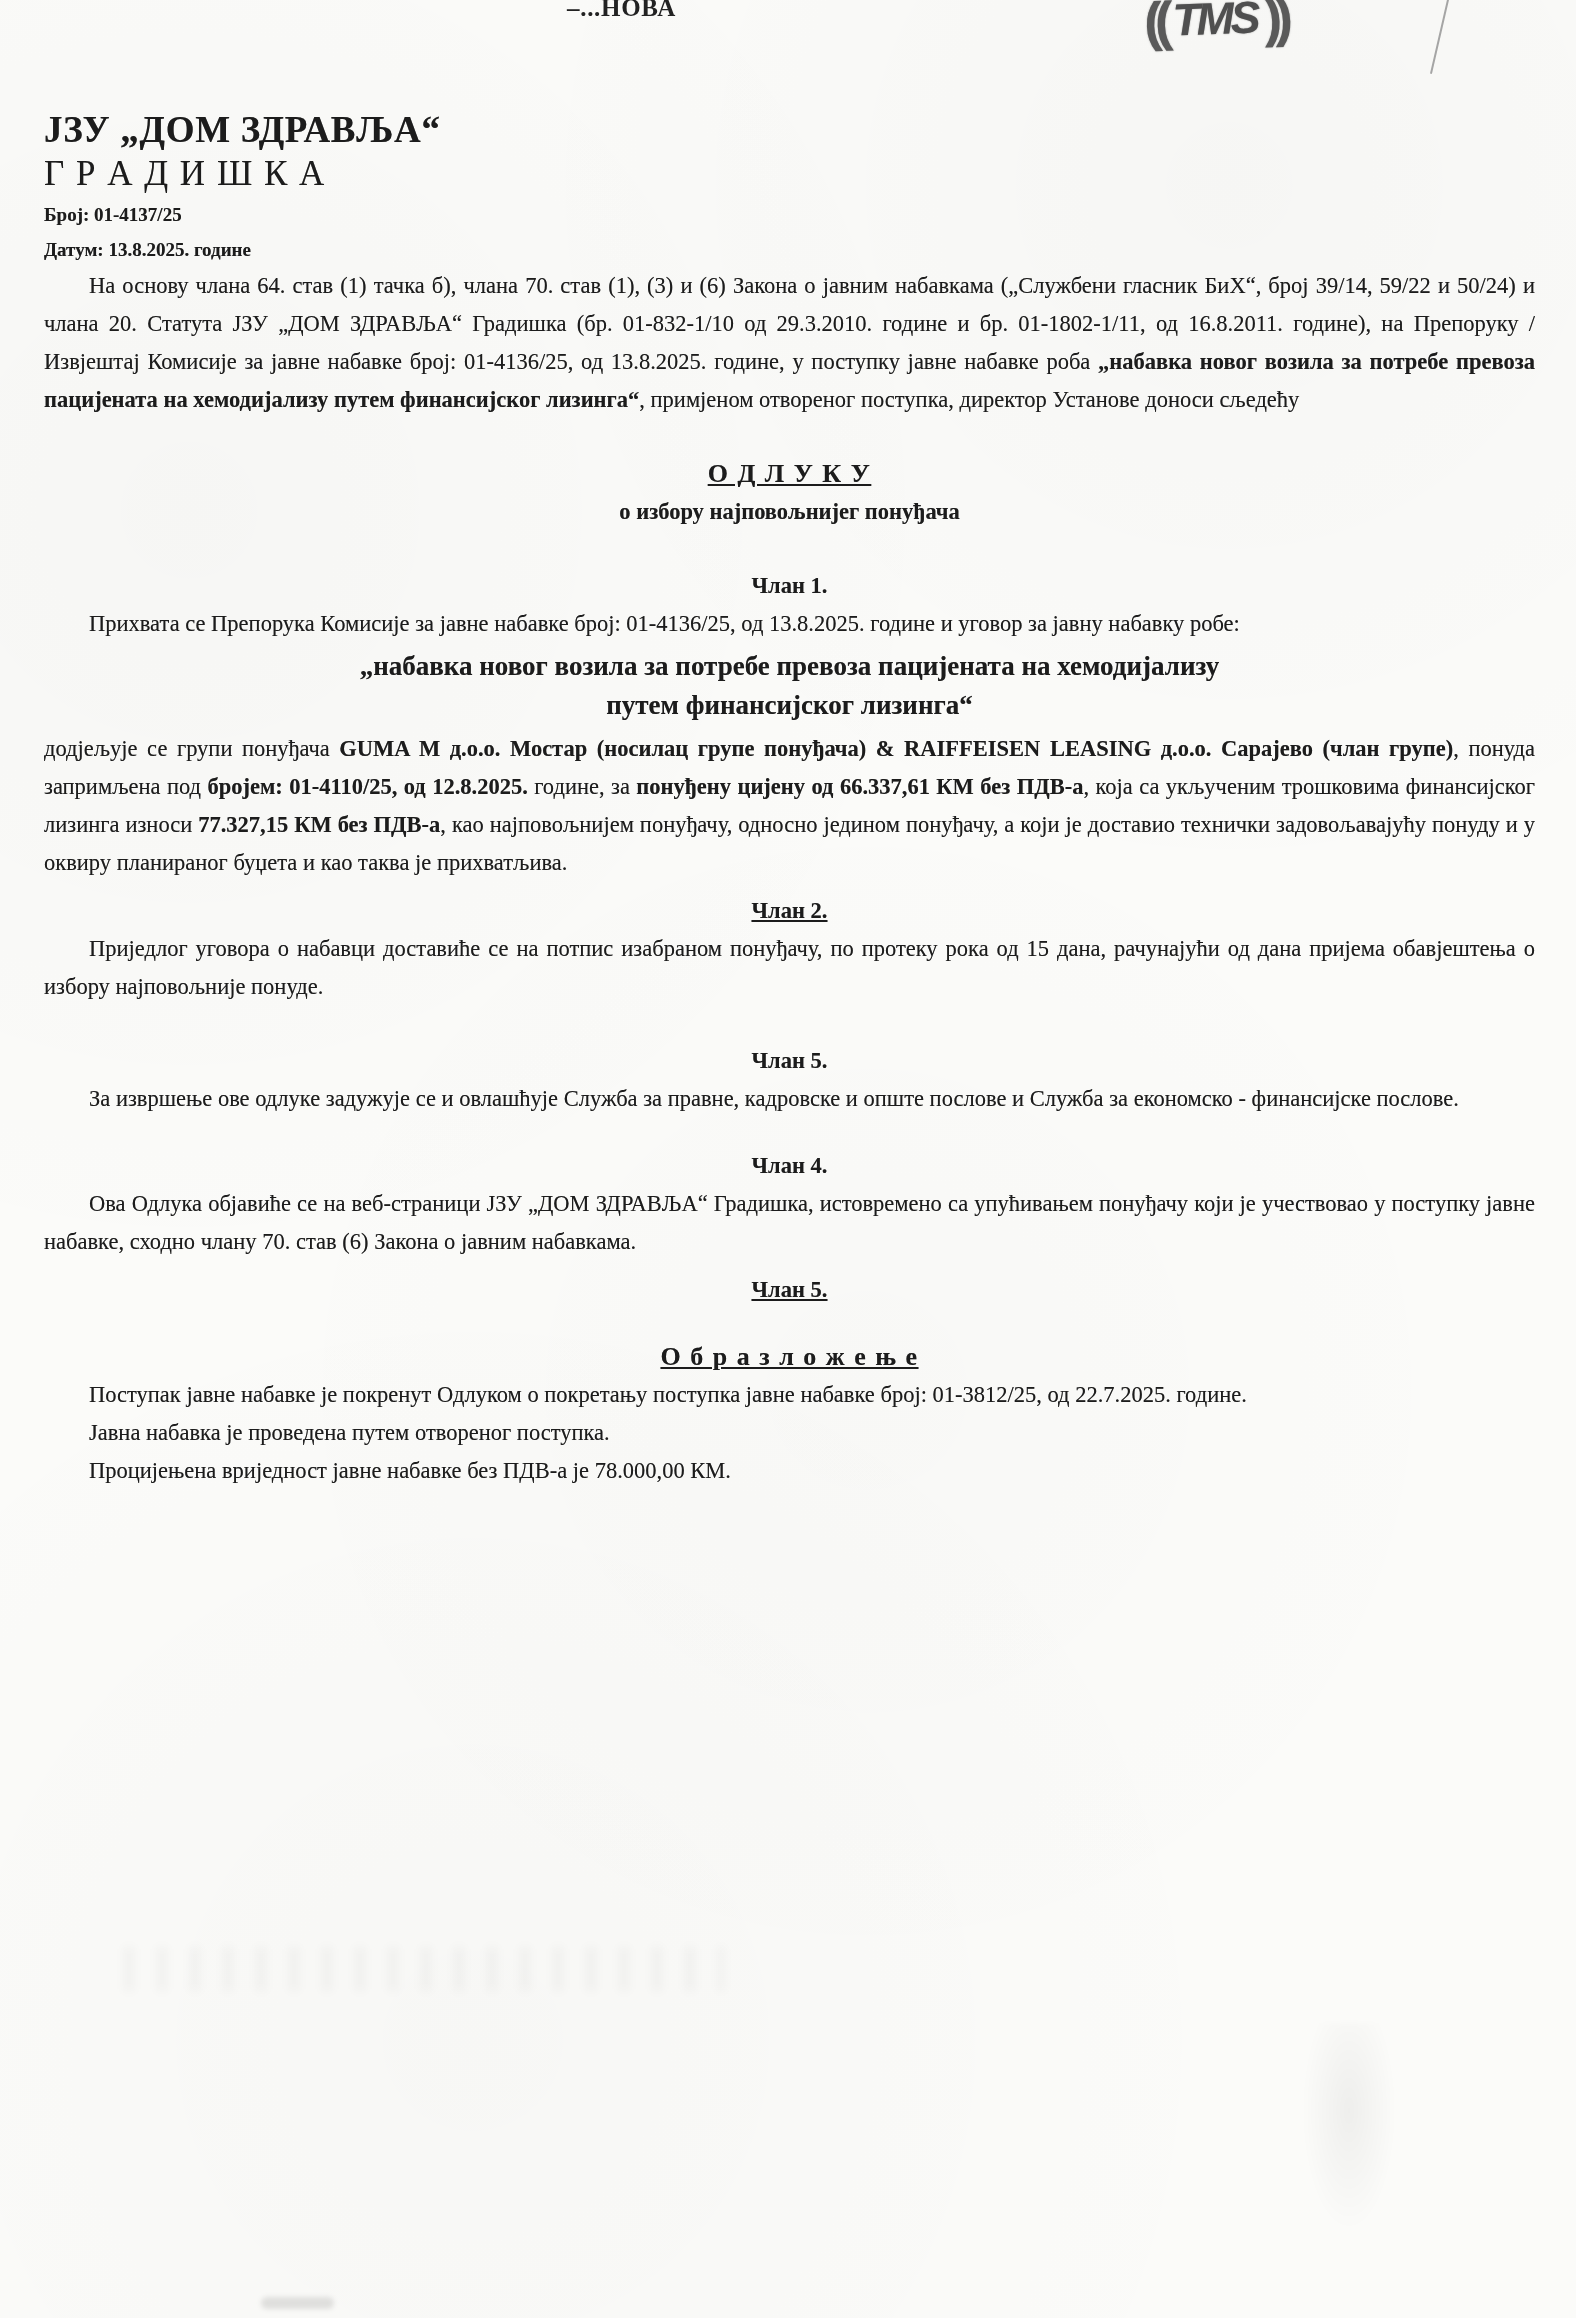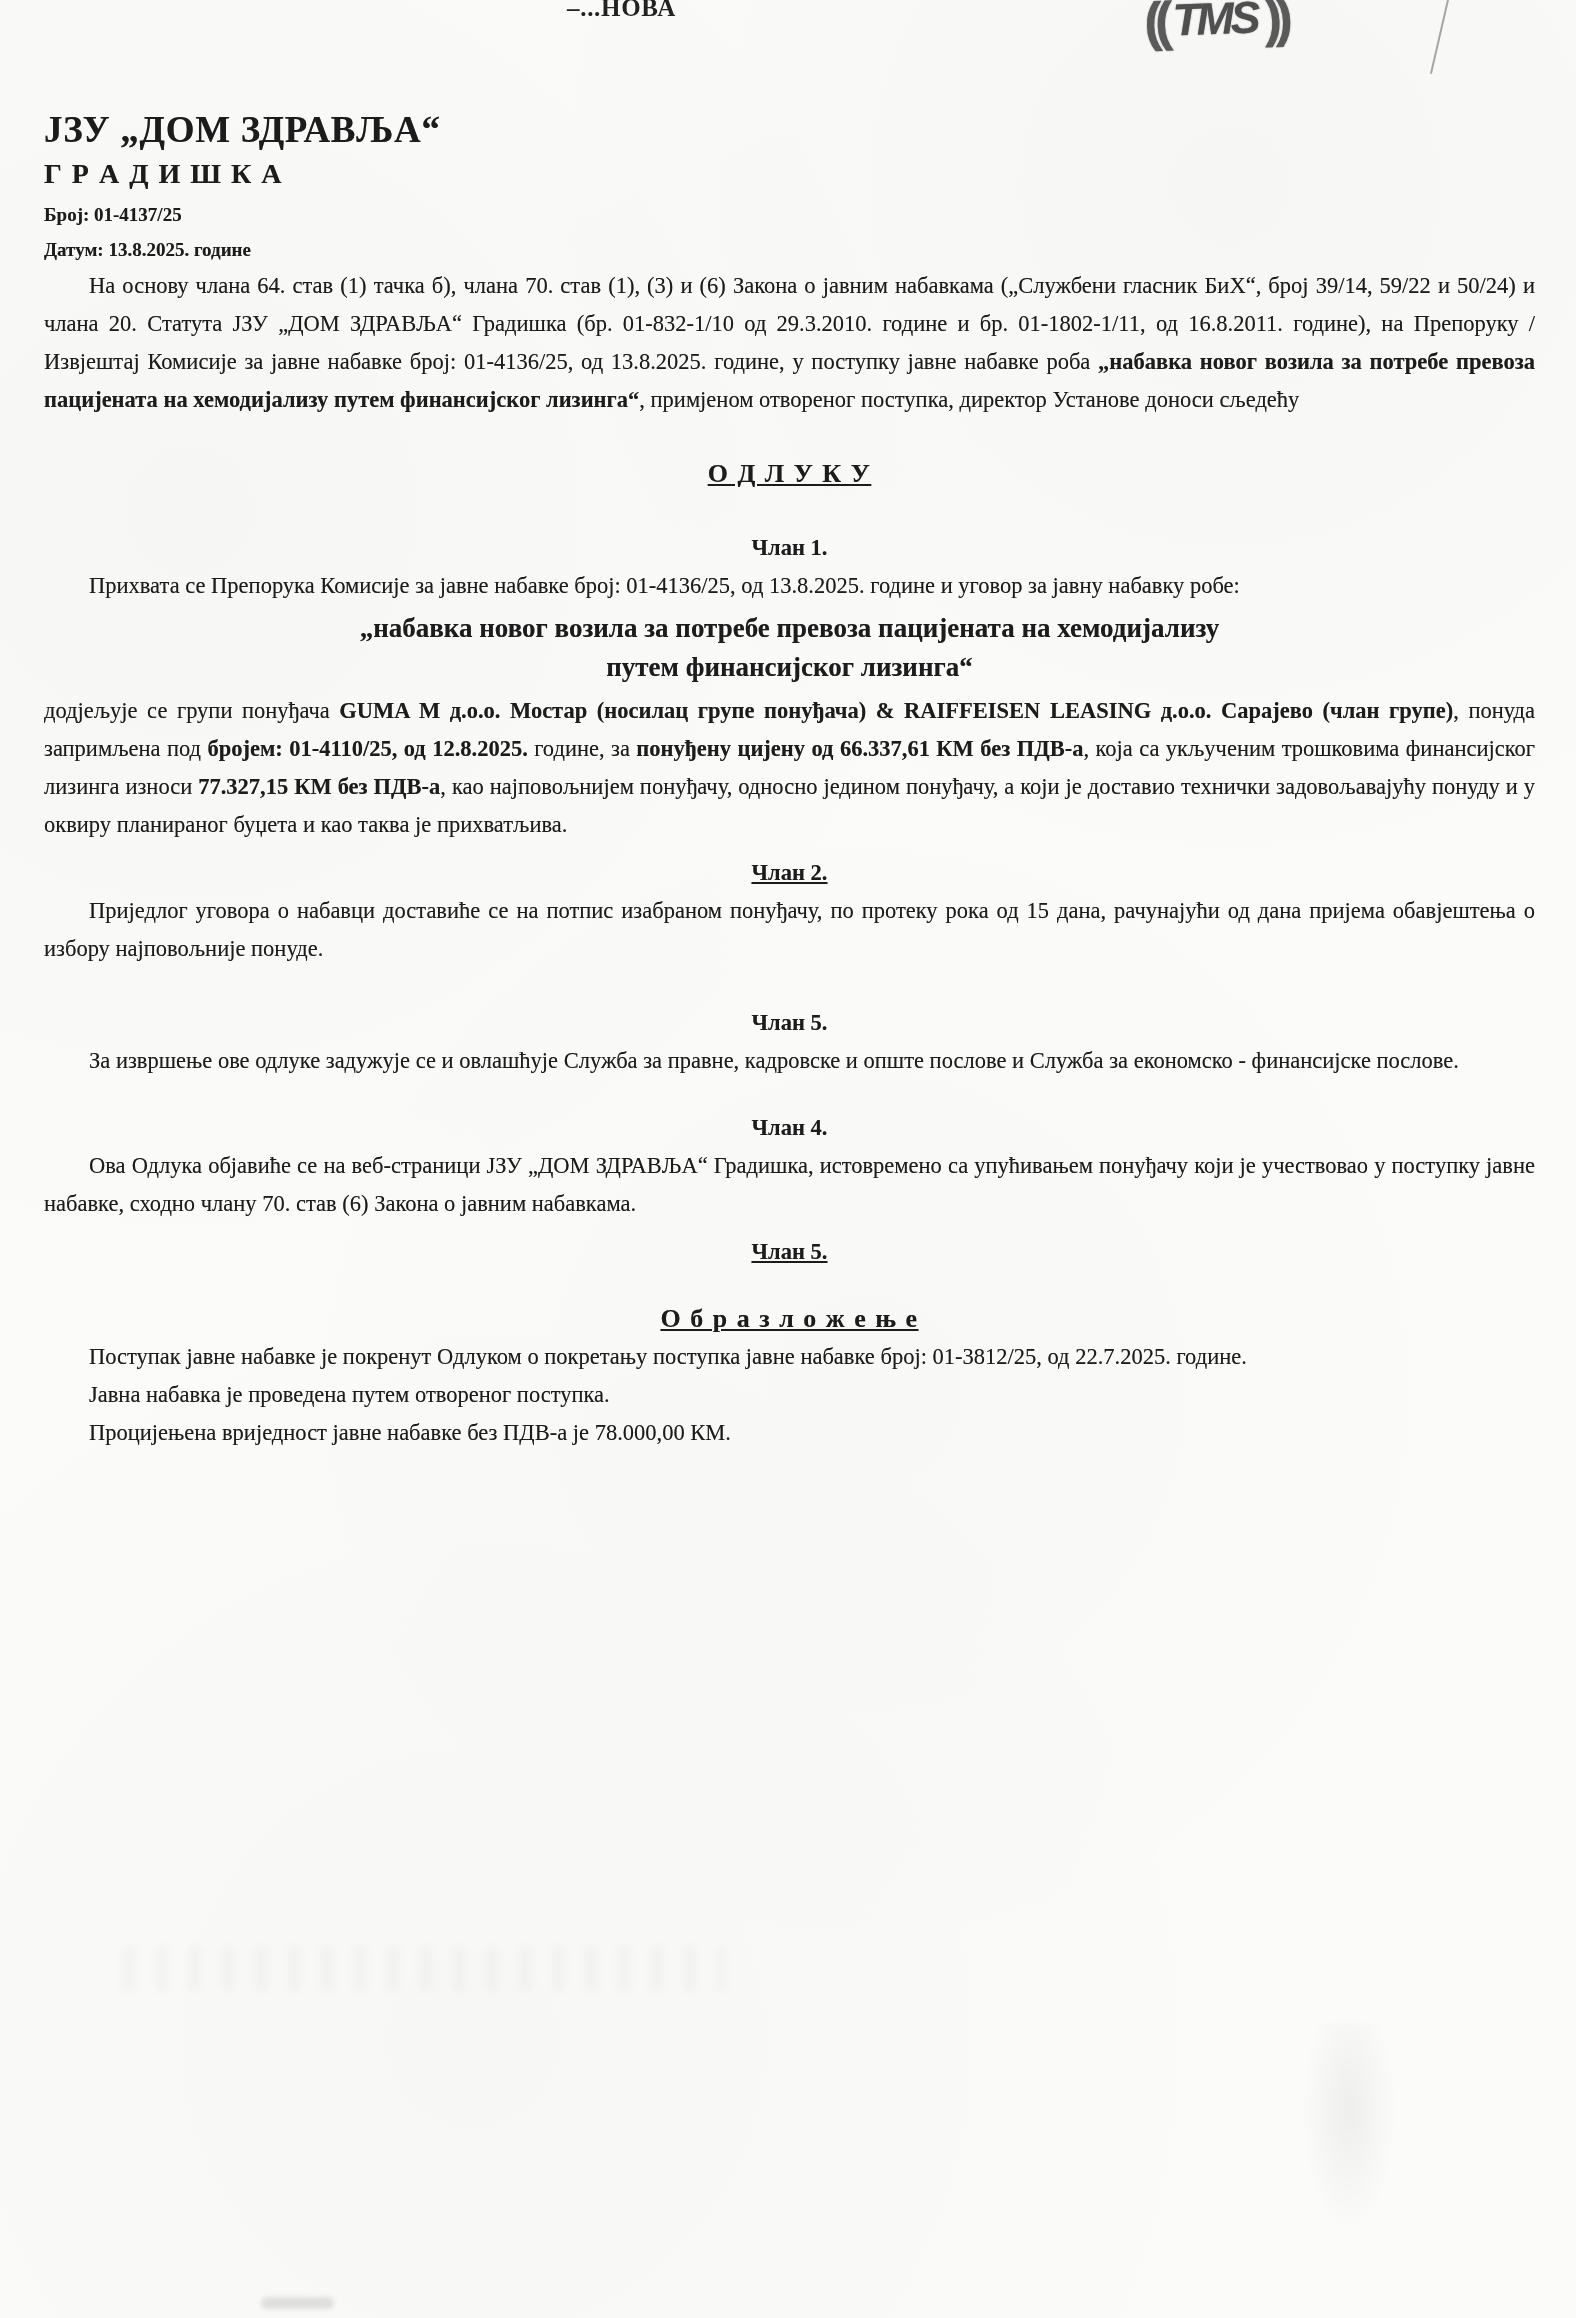--- a/index.html
+++ b/index.html
@@ -19,21 +19,21 @@
       radial-gradient(circle at 30% 88%, rgba(0,0,0,0.015), transparent 35%);
   }
   .doc{
     position:relative;
     margin:0 42px 0 44px;
     padding-top:109px;
     width:1491px;
     text-shadow:0 0 0.4px rgba(20,20,20,0.45);
   }
   .org1{font-size:37px;font-weight:bold;line-height:42px;letter-spacing:0.7px;}
-  .org2{font-size:28px;font-weight:bold;line-height:46px;letter-spacing:1.5px;}
+  .org2{font-size:35px;font-weight:normal;line-height:46px;letter-spacing:1.5px;}
   .meta{font-size:19px;font-weight:bold;line-height:35px;}
   .p{font-size:22.5px;line-height:38px;text-align:justify;margin:0;}
   .p.ind{text-indent:45px;}
   .b{font-weight:bold;}
   .h{font-size:22.5px;font-weight:bold;text-align:center;line-height:38px;margin:0;}
   .h-big{font-size:26px;letter-spacing:1.5px;text-decoration:underline;}
   .center-b{font-size:27px;font-weight:bold;text-align:center;line-height:39px;margin:0;}
   .mt-intro{}
   .mt-lg{margin-top:36px;}
   .mt-md{margin-top:29px;}
@@ -92,20 +92,21 @@
 <div class="doc">
 
   <div class="org1">ЈЗУ „ДОМ ЗДРАВЉА“</div>
   <div class="org2">Г Р А Д И Ш К А</div>
   <div class="meta">Број: 01-4137/25</div>
   <div class="meta">Датум: 13.8.2025. године</div>
 
   <p class="p ind mt-intro"><span>На основу члана 64. став (1) тачка б), члана 70. став (1), (3) и (6) Закона о јавним набавкама („Службени гласник БиХ“, број 39/14, 59/22 и 50/24) и члана 20. Статута ЈЗУ „ДОМ ЗДРАВЉА“ Градишка (бр. 01-832-1/10 од 29.3.2010. године и бр. 01-1802-1/11, од 16.8.2011. године), на Препоруку / Извјештај Комисије за јавне набавке број: 01-4136/25, од 13.8.2025. године, у поступку јавне набавке роба </span><span class="b">„набавка новог возила за потребе превоза пацијената на хемодијализу путем финансијског лизинга“</span><span>, примјеном отвореног поступка, директор Установе доноси сљедећу</span></p>
 
   <p class="h h-big mt-lg">О Д Л У К У</p>
+  <p class="h">о избору најповољнијег понуђача</p>
 
   <p class="h mt-lg">Члан 1.</p>
   <p class="p ind"><span>Прихвата се Препорука Комисије за јавне набавке број: 01-4136/25, од 13.8.2025. године и уговор за јавну набавку робе:</span></p>
   <p class="center-b mt-xs">„набавка новог возила за потребе превоза пацијената на хемодијализу</p>
   <p class="center-b">путем финансијског лизинга“</p>
   <p class="p mt-xs"><span>додјељује се групи понуђача </span><span class="b">GUMA M д.о.о. Мостар (носилац групе понуђача) &amp; RAIFFEISEN LEASING д.о.о. Сарајево (члан групе)</span><span>, понуда запримљена под </span><span class="b">бројем: 01-4110/25, од 12.8.2025.</span><span> године, за </span><span class="b">понуђену цијену од 66.337,61 КМ без ПДВ-а</span><span>, која са укљученим трошковима финансијског лизинга износи </span><span class="b">77.327,15 КМ без ПДВ-а</span><span>, као најповољнијем понуђачу, односно једином понуђачу, а који је доставио технички задовољавајућу понуду и у оквиру планираног буџета и као таква је прихватљива.</span></p>
 
   <p class="h mt-sm">Члан 2.</p>
   <p class="p ind"><span>Приједлог уговора о набавци доставиће се на потпис изабраном понуђачу, по протеку рока од 15 дана, рачунајући од дана пријема обавјештења о избору најповољније понуде.</span></p>
 

